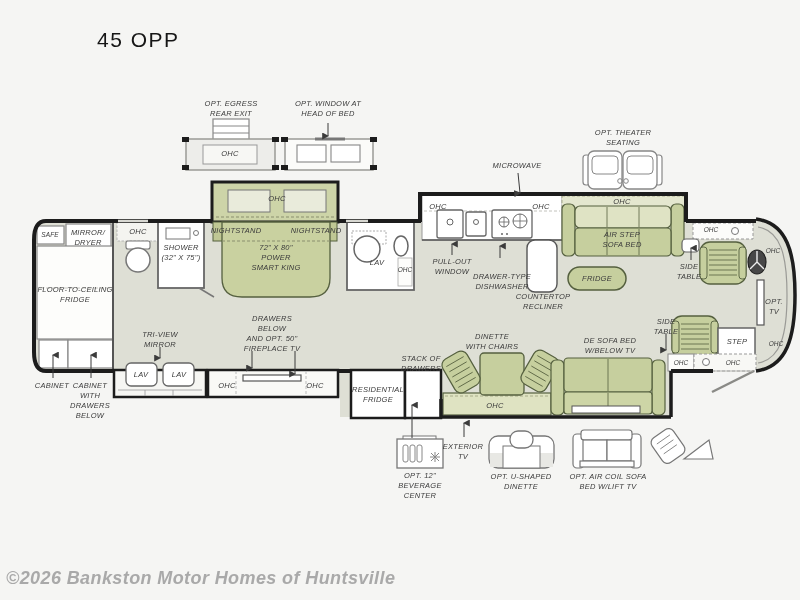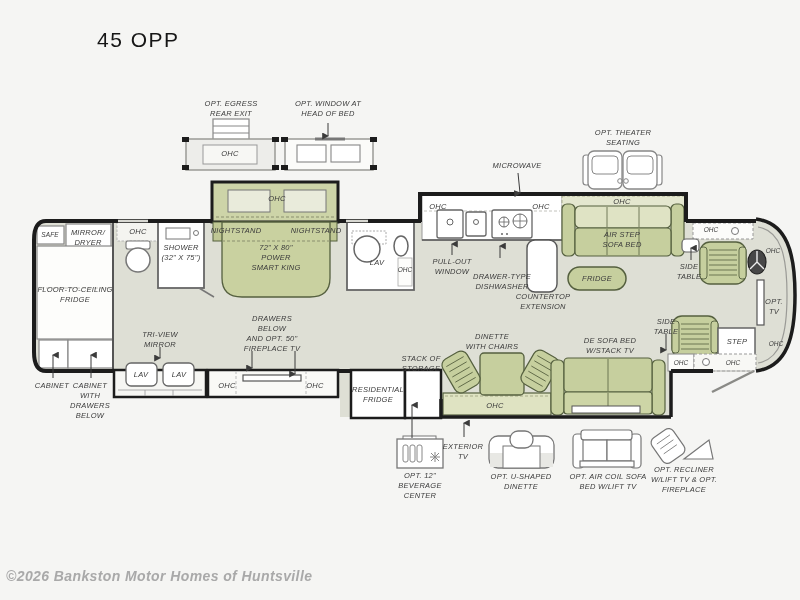--- a/index.html
+++ b/index.html
@@ -4,21 +4,21 @@
 <style>
   html,body{margin:0;padding:0;}
   body{width:800px;height:600px;background:#f5f5f3;overflow:hidden;position:relative;
        font-family:"Liberation Sans",sans-serif;}
   #stage{position:absolute;left:0;top:0;width:800px;height:452px;}
   #plan-svg{position:absolute;left:0;top:0;}
   .lbl{position:absolute;font-size:7.5px;line-height:1.32;color:#3b3b3b;letter-spacing:.25px;
        text-align:center;white-space:pre-line;transform:translateX(-50%);z-index:5;font-style:italic;}
   .lbl.s{font-size:6.5px;letter-spacing:.1px;}
   #title{position:absolute;left:97px;top:28px;font-size:21px;letter-spacing:1.5px;color:#161616;z-index:5;}
-  #wm{position:absolute;left:6px;top:568px;font-size:14px;font-weight:700;font-style:italic;
+  #wm{position:absolute;left:6px;top:568px;font-size:18px;font-weight:700;font-style:italic;
       color:#a9a9a9;letter-spacing:.4px;white-space:nowrap;z-index:5;}
 </style>
 </head>
 <body>
 
 <div id="stage">
 
 <svg id="plan-svg" width="800" height="600" viewBox="0 0 800 600">
   <defs>
     <marker id="ah" markerWidth="7" markerHeight="7" refX="3.5" refY="1.2" orient="auto-start-reverse">
@@ -308,35 +308,35 @@
 <div class="lbl" style="left:227px;top:381px">OHC</div>
 <div class="lbl" style="left:315px;top:381px">OHC</div>
 
 <div class="lbl" style="left:438px;top:202px">OHC</div>
 <div class="lbl" style="left:541px;top:202px">OHC</div>
 <div class="lbl" style="left:452px;top:257px">PULL-OUT
 WINDOW</div>
 <div class="lbl" style="left:502px;top:272px">DRAWER-TYPE
 DISHWASHER</div>
 <div class="lbl" style="left:543px;top:292px">COUNTERTOP
-EXTENSION</div>
+RECLINER</div>
 <div class="lbl" style="left:378px;top:385px">RESIDENTIAL
 FRIDGE</div>
 <div class="lbl" style="left:421px;top:354px">STACK OF
-STORAGE</div>
+DRAWERS</div>
 
 <div class="lbl" style="left:622px;top:197px">OHC</div>
 <div class="lbl" style="left:622px;top:230px">AIR STEP
 SOFA BED</div>
 <div class="lbl" style="left:597px;top:274px">FRIDGE</div>
 <div class="lbl" style="left:492px;top:332px">DINETTE
 WITH CHAIRS</div>
 <div class="lbl" style="left:495px;top:401px">OHC</div>
 <div class="lbl" style="left:610px;top:336px">DE SOFA BED
-W/STACK TV</div>
+W/BELOW TV</div>
 
 <div class="lbl" style="left:689px;top:262px">SIDE
 TABLE</div>
 <div class="lbl s" style="left:711px;top:226px">OHC</div>
 <div class="lbl s" style="left:773px;top:247px">OHC</div>
 <div class="lbl" style="left:774px;top:297px">OPT. TV</div>
 <div class="lbl" style="left:666px;top:317px">SIDE
 TABLE</div>
 <div class="lbl" style="left:737px;top:337px">STEP</div>
 <div class="lbl s" style="left:681px;top:359px">OHC</div>
@@ -345,19 +345,16 @@
 
 <div class="lbl" style="left:420px;top:471px">OPT. 12"
 BEVERAGE
 CENTER</div>
 <div class="lbl" style="left:463px;top:442px">EXTERIOR
 TV</div>
 <div class="lbl" style="left:521px;top:472px">OPT. U-SHAPED
 DINETTE</div>
 <div class="lbl" style="left:608px;top:472px">OPT. AIR COIL SOFA
 BED W/LIFT TV</div>
-<div class="lbl" style="left:684px;top:465px">OPT. RECLINER
-W/LIFT TV &amp; OPT.
-FIREPLACE</div>
 
 <div id="wm">©2026 Bankston Motor Homes of Huntsville</div>
 
 </div>
 
 </body></html>

